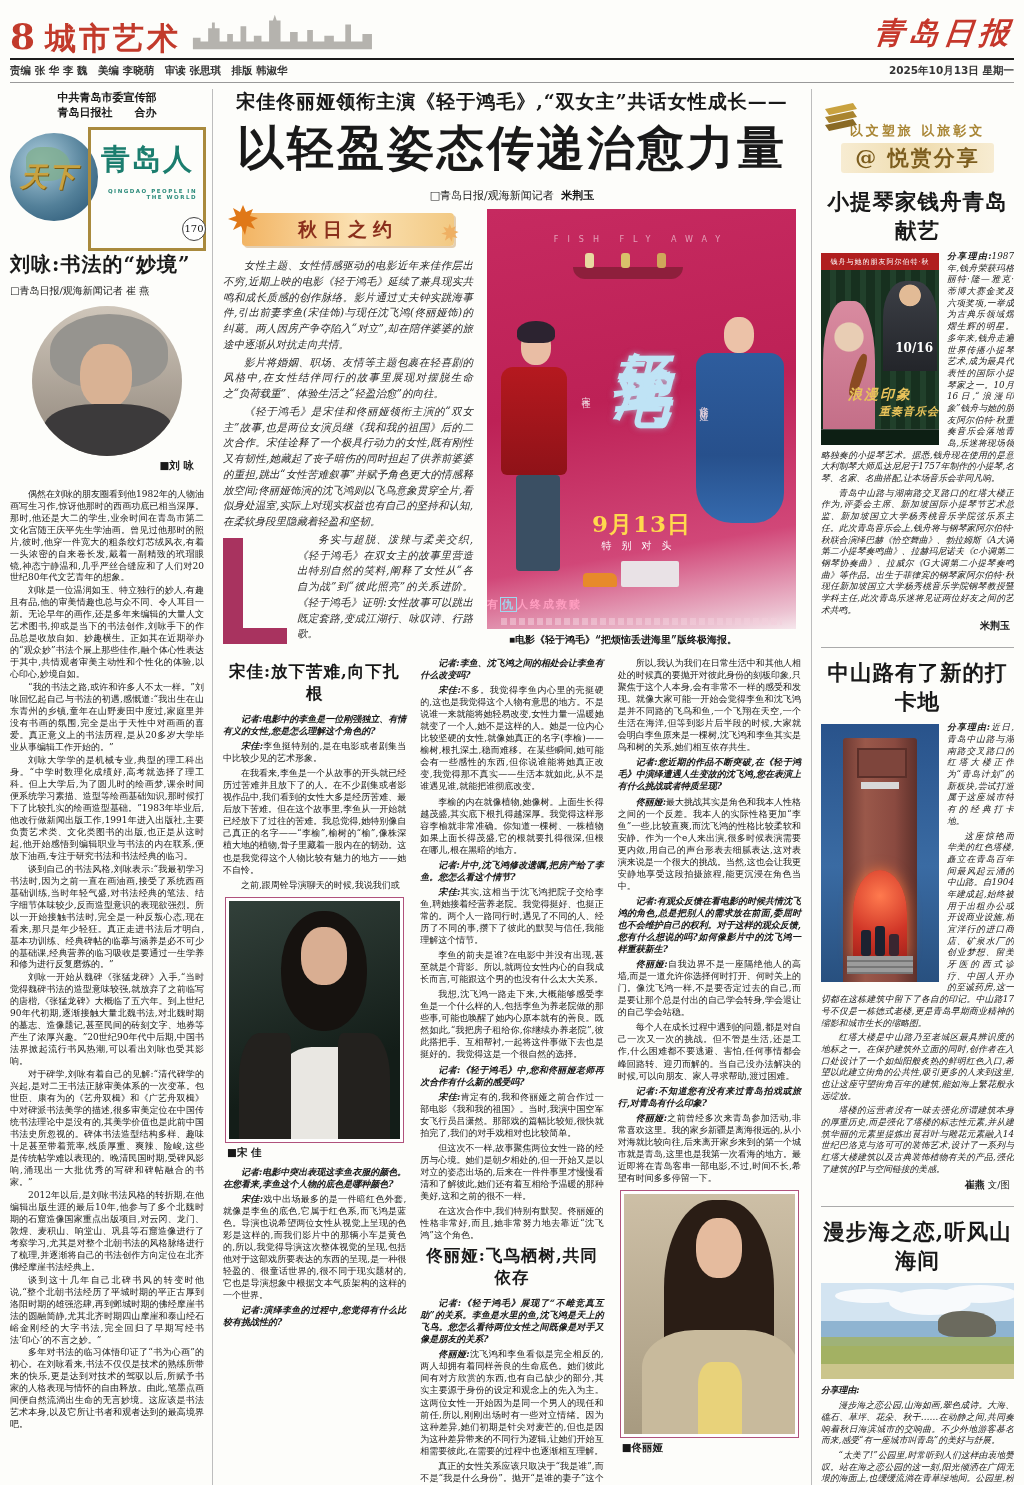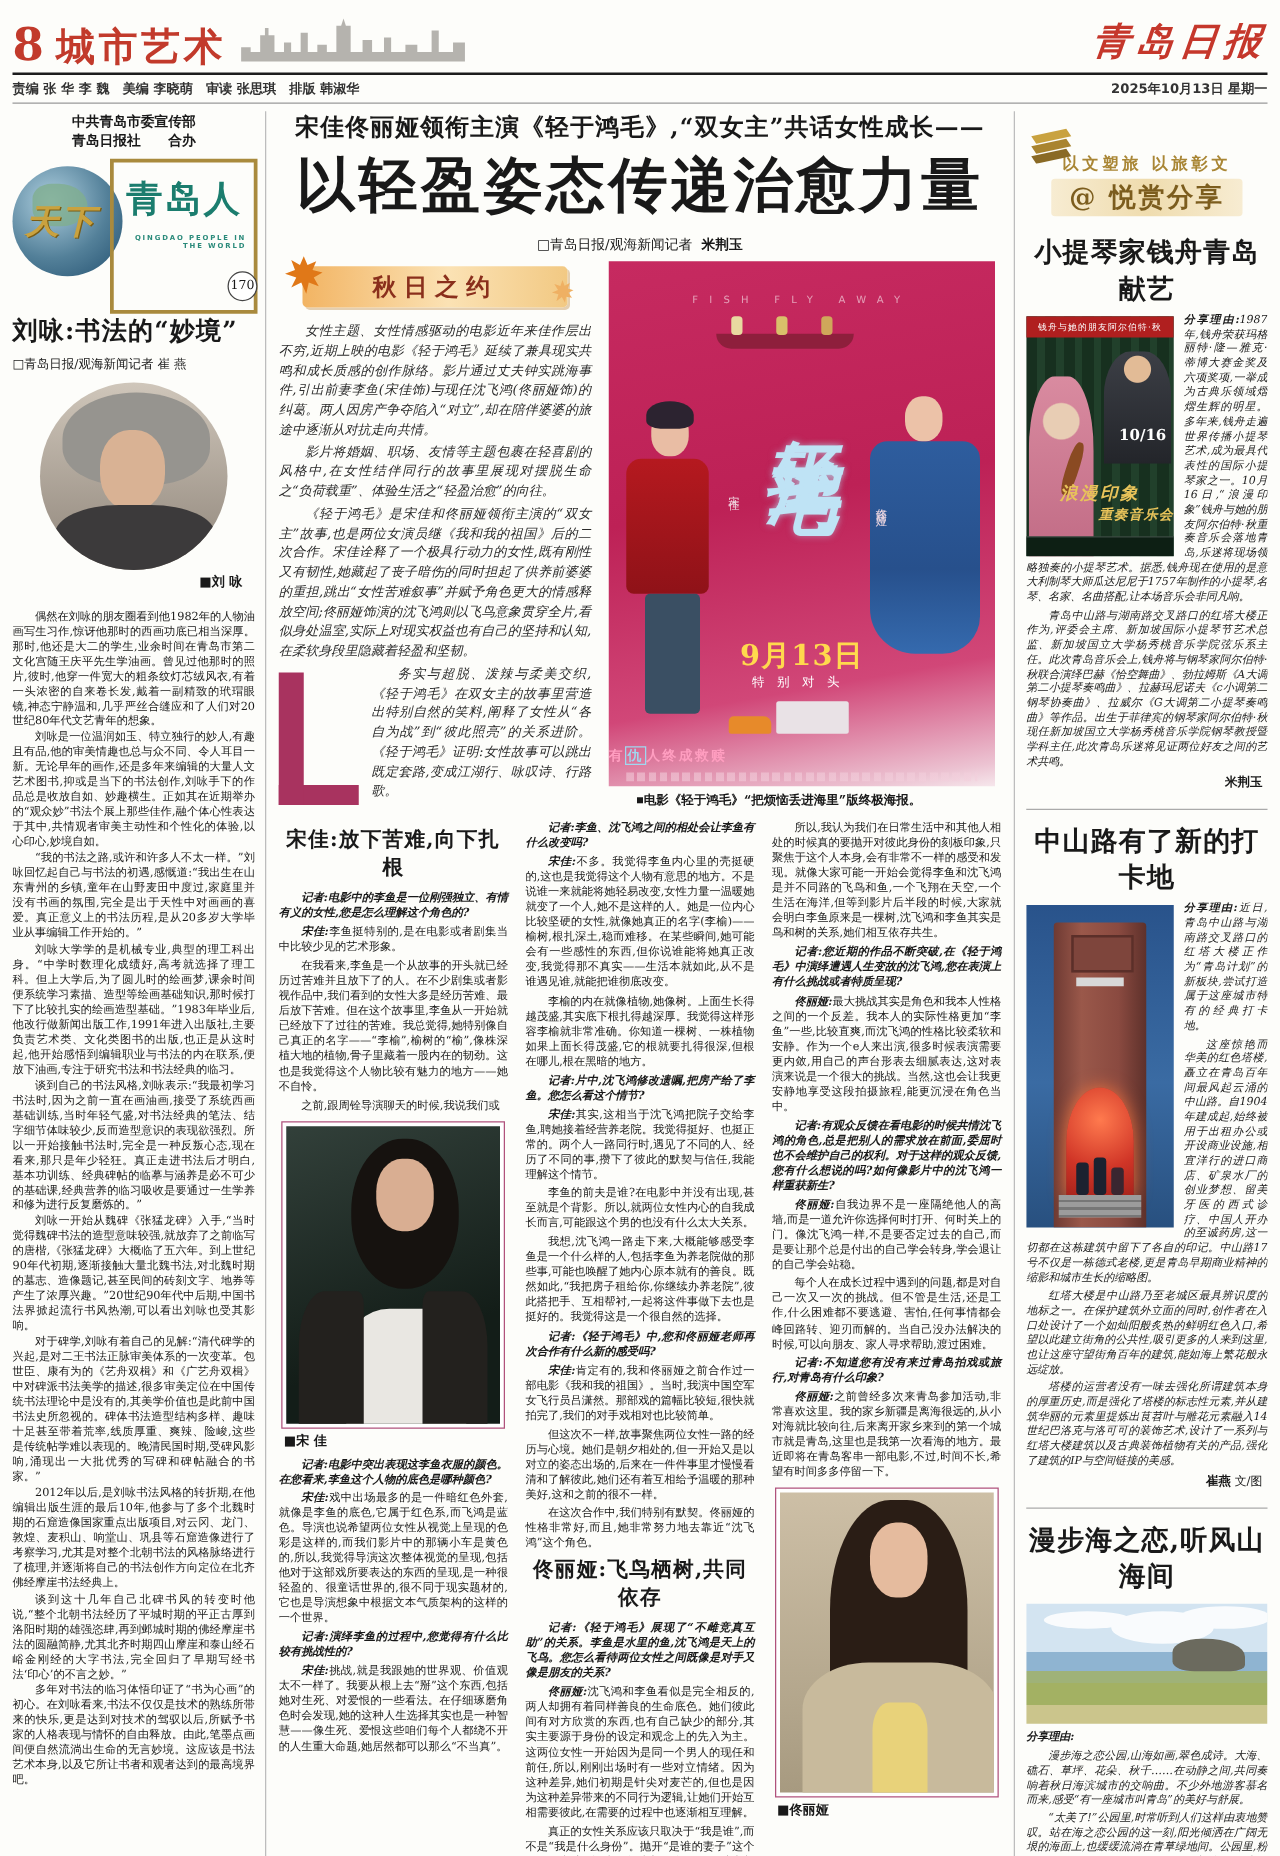--- a/index.html
+++ b/index.html
@@ -342,21 +342,20 @@
                 <div class="shirt"></div>
                 <div class="coat-l"></div>
                 <div class="coat-r"></div>
             </div>
           </div>
           <div class="ph-cap">■宋 佳</div>
           <div>
               <p class="qa q"><b class="spk">记者:</b>电影中突出表现这李鱼衣服的颜色。在您看来,李鱼这个人物的底色是哪种颜色?</p>
               <p class="qa"><b class="spk">宋佳:</b>戏中出场最多的是一件暗红色外套,就像是李鱼的底色,它属于红色系,而飞鸿是蓝色。导演也说希望两位女性从视觉上呈现的色彩是这样的,而我们影片中的那辆小车是黄色的,所以,我觉得导演这次整体视觉的呈现,包括他对于这部戏所要表达的东西的呈现,是一种很轻盈的、很童话世界的,很不同于现实题材的,它也是导演想象中根据文本气质架构的这样的一个世界。</p>
               <p class="qa q"><b class="spk">记者:</b>演绎李鱼的过程中,您觉得有什么比较有挑战性的?</p>
-              <p class="qa"><b class="spk">宋佳:</b>挑战,就是我跟她的世界观、价值观太不一样了。我要从根上去“掰”这个东西,包括她对生死、对爱恨的一些看法。在仔细琢磨角色时会发现,她的这种人生选择其实也是一种智慧——像生死、爱恨这些咱们每个人都绕不开的人生重大命题,她居然都可以那么“不当真”。</p>
             </div>
         </div>
 
         <div class="qa-col">
           <div>
               <p class="qa q"><b class="spk">记者:</b>李鱼、沈飞鸿之间的相处会让李鱼有什么改变吗?</p>
               <p class="qa"><b class="spk">宋佳:</b>不多。我觉得李鱼内心里的壳挺硬的,这也是我觉得这个人物有意思的地方。不是说谁一来就能将她轻易改变,女性力量一温暖她就变了一个人,她不是这样的人。她是一位内心比较坚硬的女性,就像她真正的名字(李榆)——榆树,根扎深土,稳而难移。在某些瞬间,她可能会有一些感性的东西,但你说谁能将她真正改变,我觉得那不真实——生活本就如此,从不是谁遇见谁,就能把谁彻底改变。</p>
               <p class="qa">李榆的内在就像植物,她像树。上面生长得越茂盛,其实底下根扎得越深厚。我觉得这样形容李榆就非常准确。你知道一棵树、一株植物如果上面长得茂盛,它的根就要扎得很深,但根在哪儿,根在黑暗的地方。</p>
               <p class="qa q"><b class="spk">记者:</b>片中,沈飞鸿修改遗嘱,把房产给了李鱼。您怎么看这个情节?</p>
               <p class="qa"><b class="spk">宋佳:</b>其实,这相当于沈飞鸿把院子交给李鱼,聘她接着经营养老院。我觉得挺好、也挺正常的。两个人一路同行时,遇见了不同的人、经历了不同的事,攒下了彼此的默契与信任,我能理解这个情节。</p>

